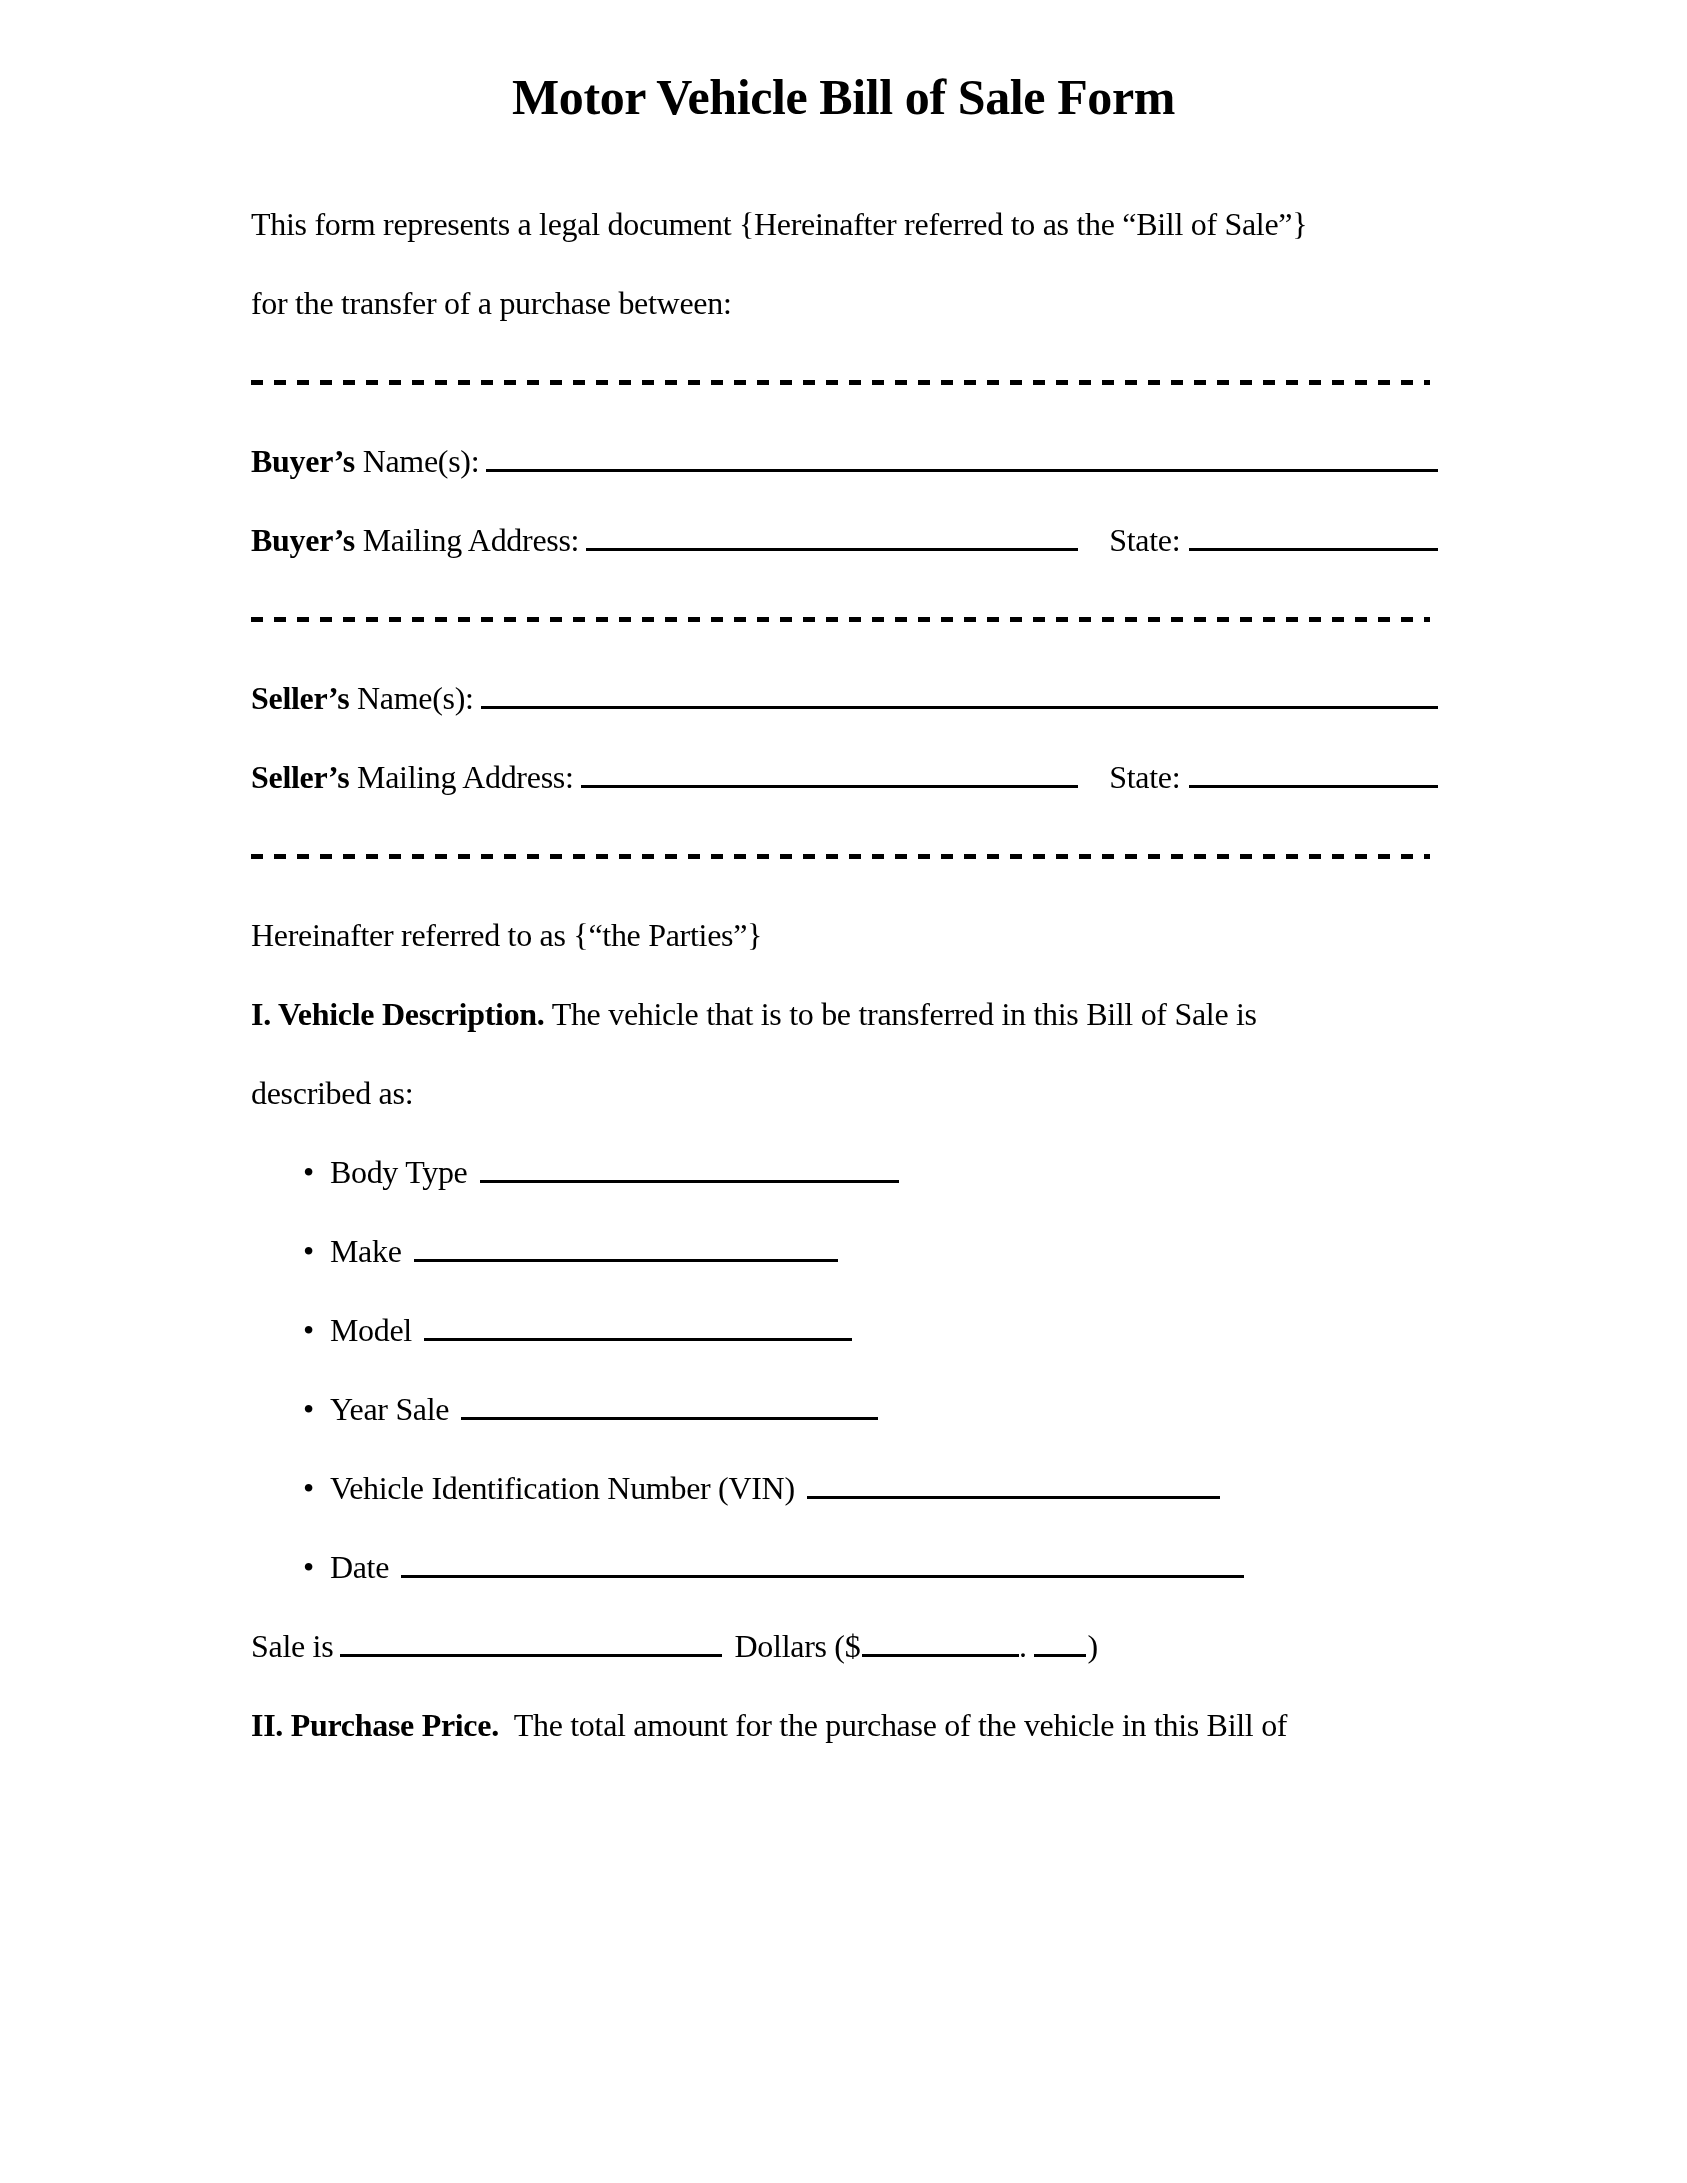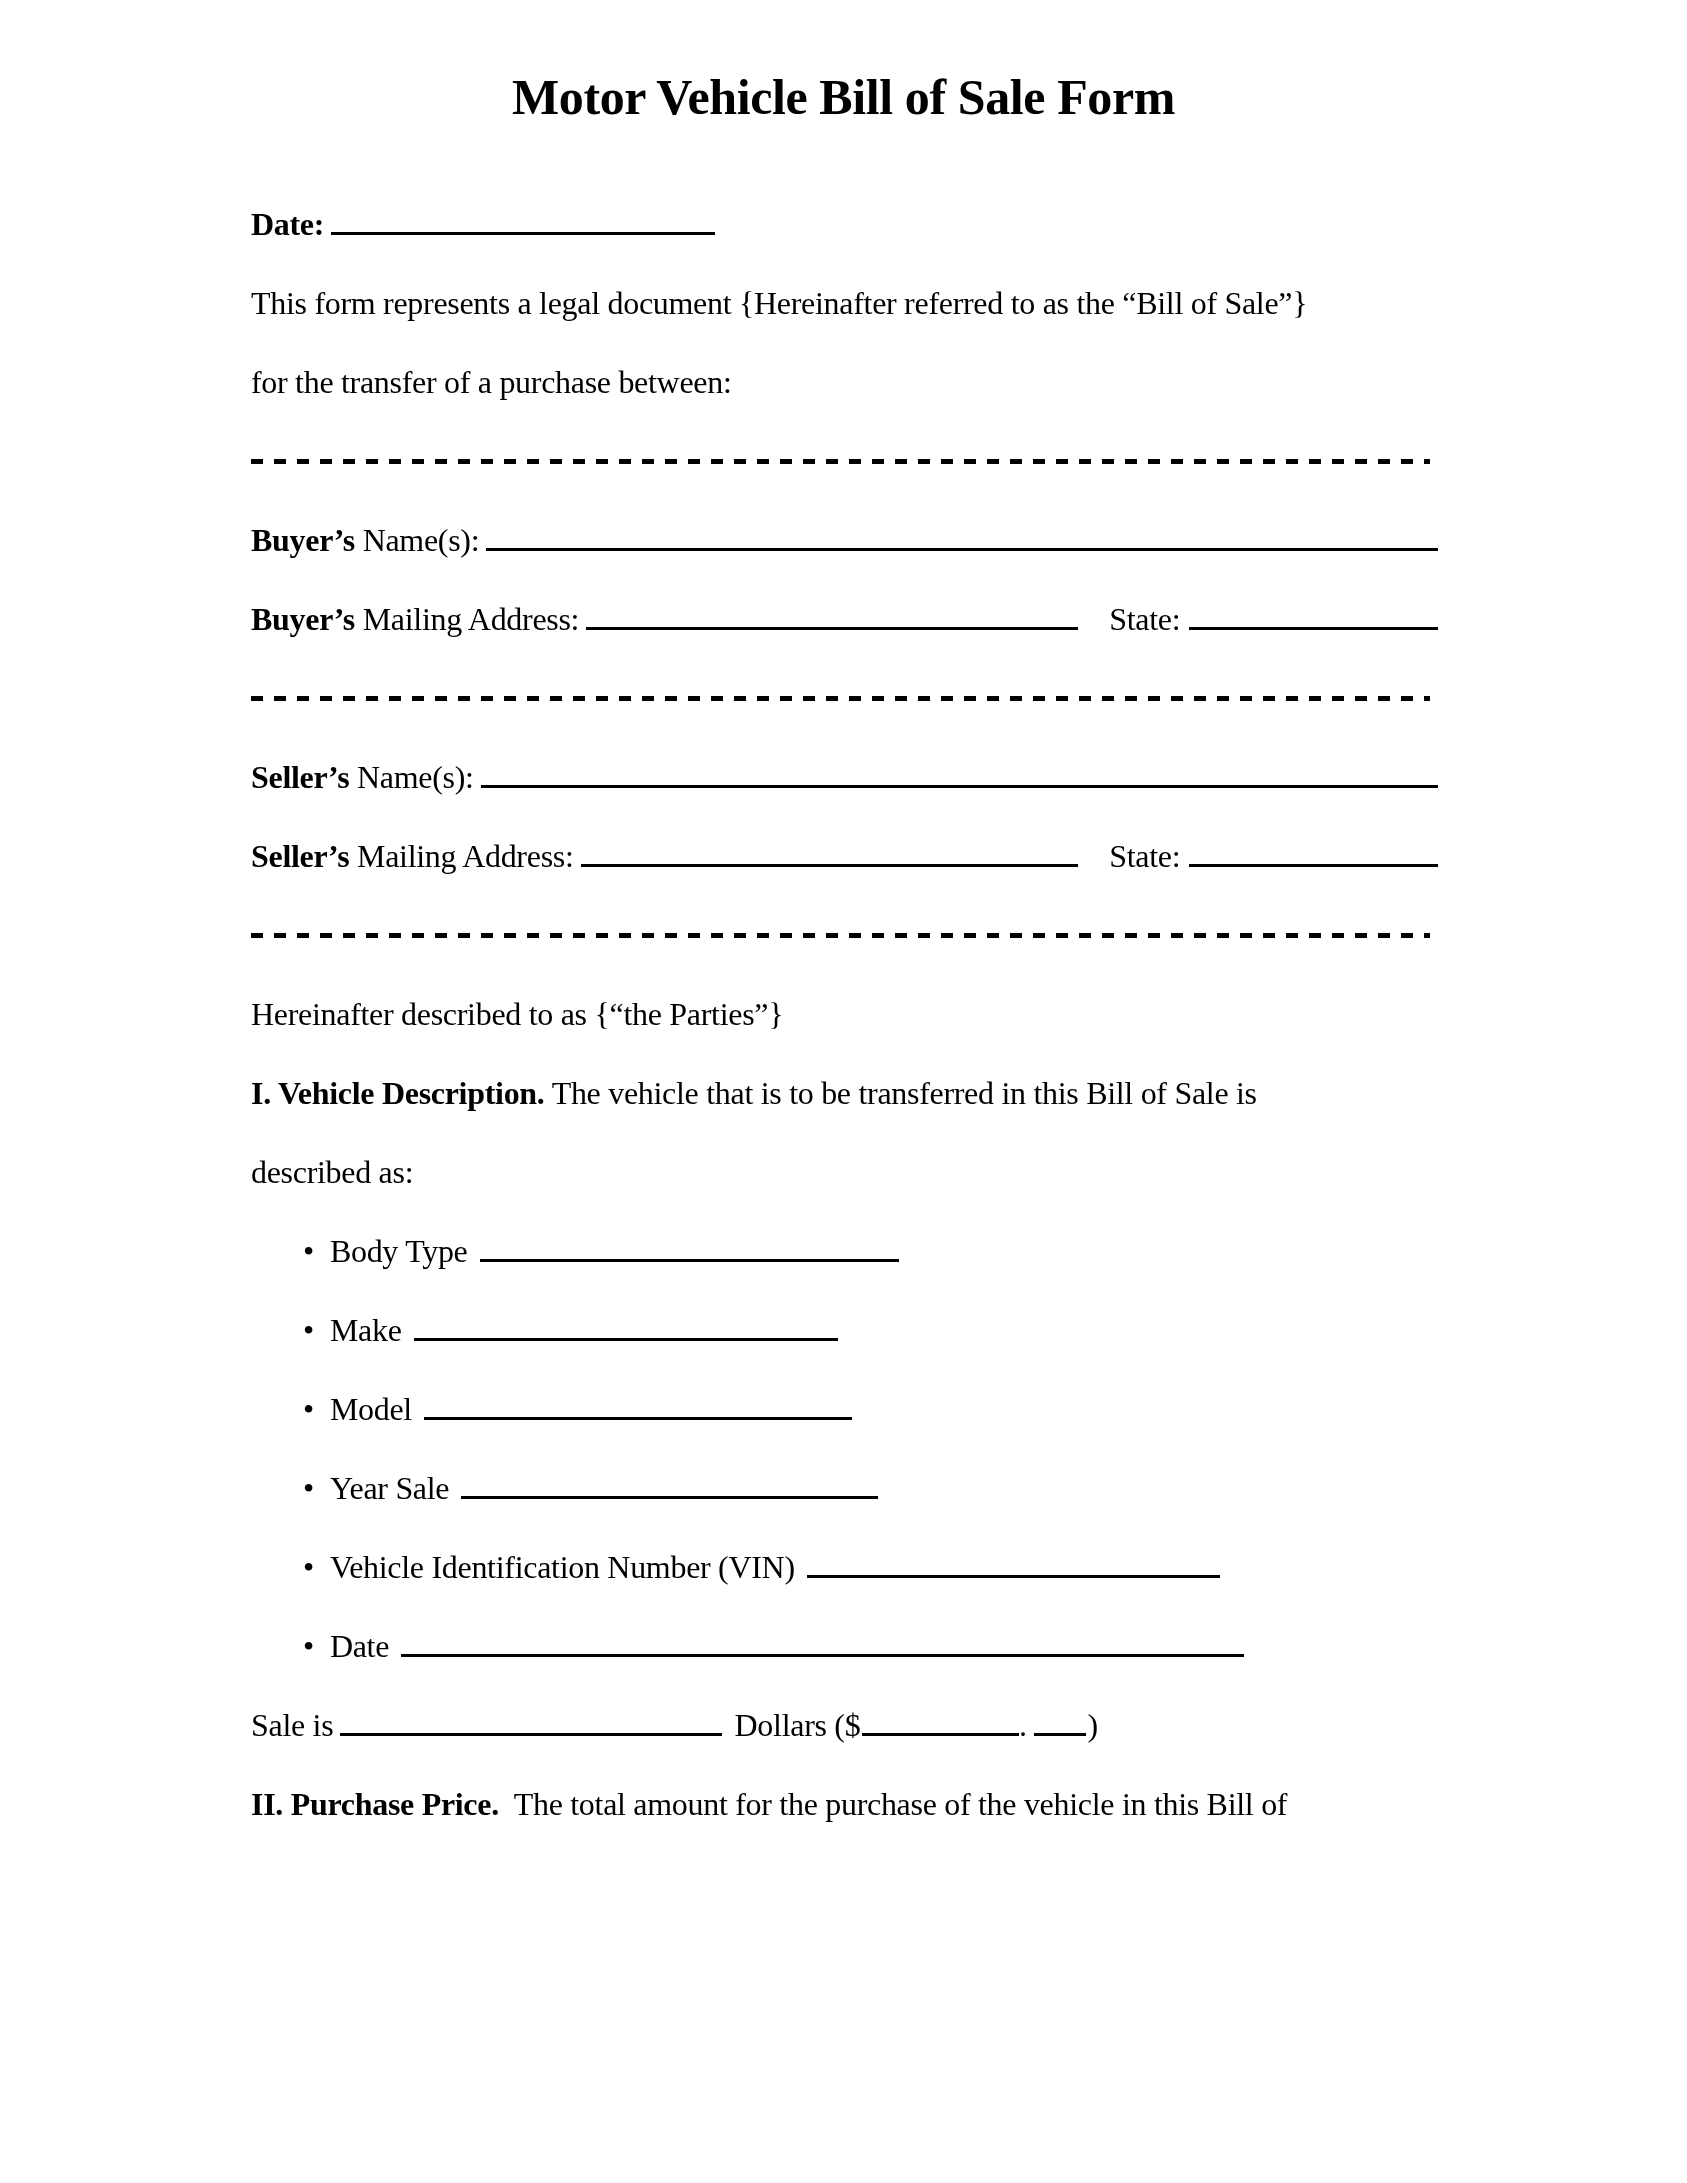--- a/index.html
+++ b/index.html
@@ -68,24 +68,20 @@
 </style>
 </head>
 <body>
 
 <div class="page">
 
   <div class="title">Motor Vehicle Bill of Sale Form</div>
 
   <div class="content">
 
-    <div class="line">
-      <span class="b">Date:</span>
-      <span class="blank w-date"></span>
-    </div>
 
     <div class="line">
       <span>This form represents a legal document {Hereinafter referred to as the “Bill of Sale”}</span>
     </div>
     <div class="line">
       <span>for the transfer of a purchase between:</span>
     </div>
 
     <div class="line dashrow">
       <div class="dash"></div>
@@ -119,21 +115,21 @@
       <span class="blank grow"></span>
       <span class="state-lbl">State:</span>
       <span class="blank w-state"></span>
     </div>
 
     <div class="line dashrow">
       <div class="dash"></div>
     </div>
 
     <div class="line">
-      <span>Hereinafter described to as {“the Parties”}</span>
+      <span>Hereinafter referred to as {“the Parties”}</span>
     </div>
 
     <div class="line">
       <span class="b">I. Vehicle Description.</span>
       <span> The vehicle that is to be transferred in this Bill of Sale is</span>
     </div>
     <div class="line">
       <span>described as:</span>
     </div>
 

